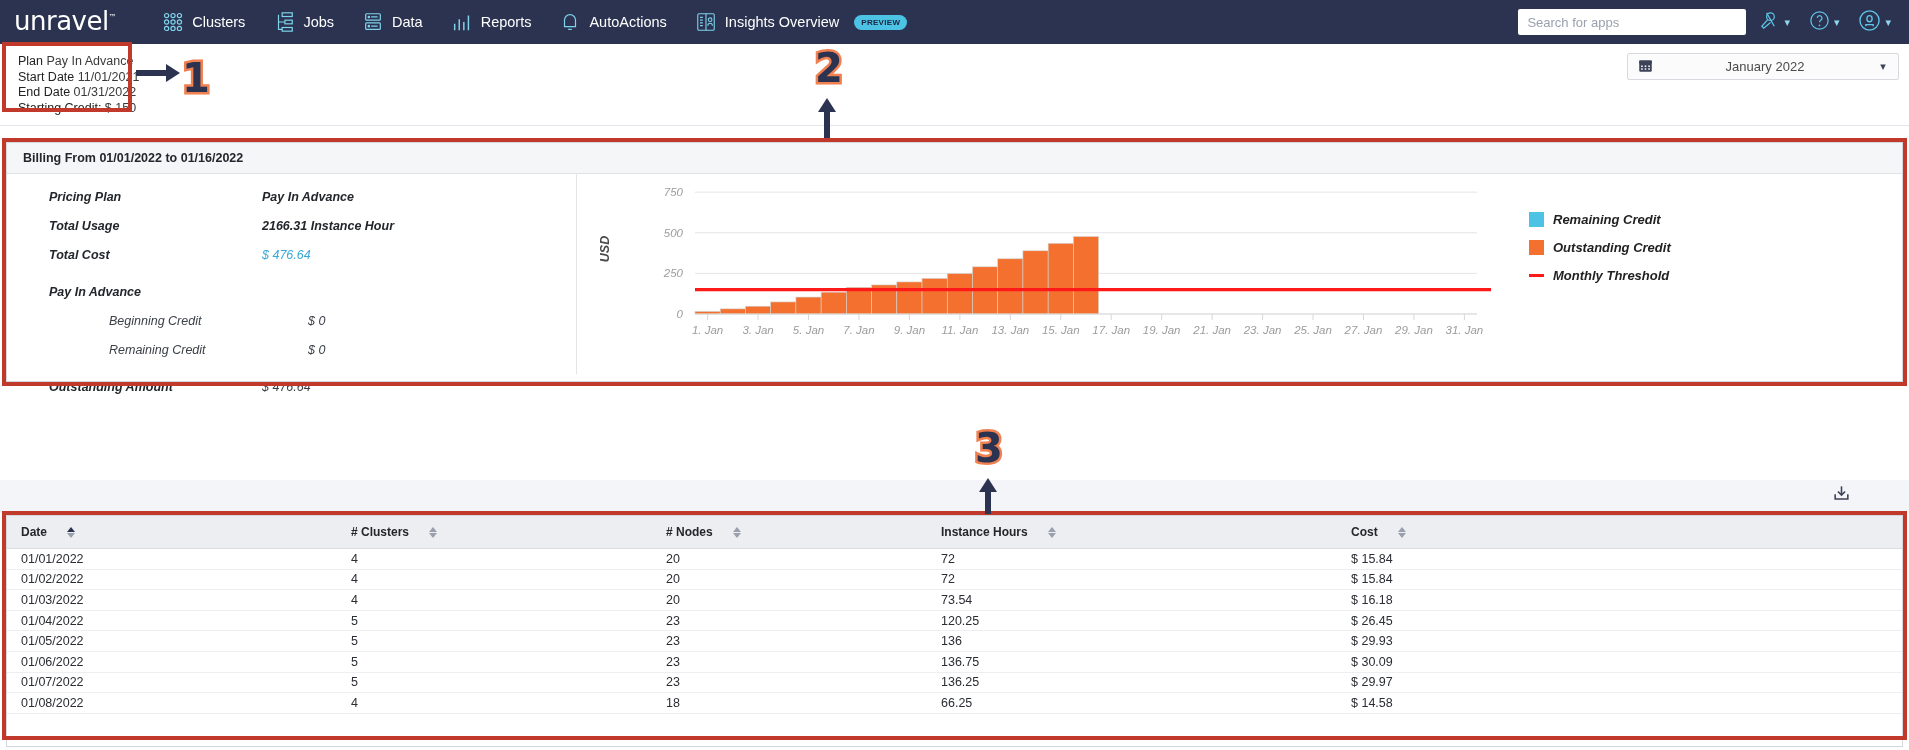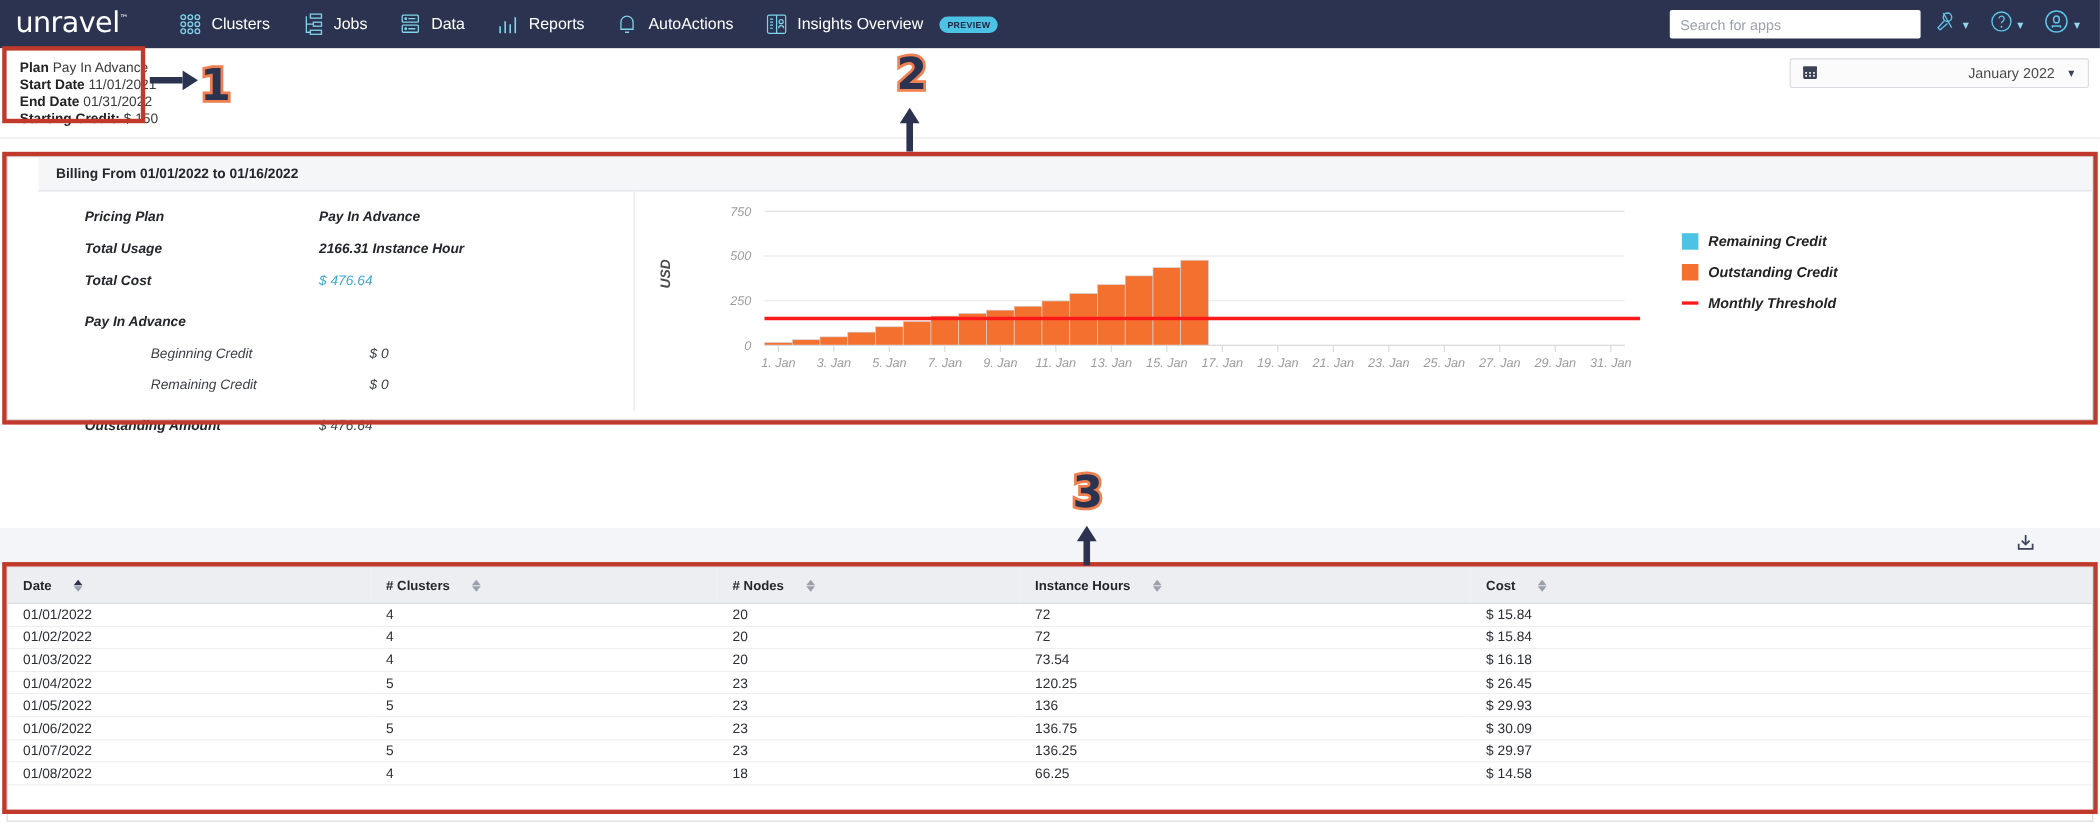--- a/index.html
+++ b/index.html
@@ -53,49 +53,48 @@
   
   .subheader {
     height: 82px; background: #fff; position: relative;
     border-bottom: 1px solid #e3e6ea;
   }
   .plan-box {
     position: absolute; left: 10px; top: 6px;
     font-size: 12.5px; color: #222; line-height: 15.6px;
     padding: 4px 8px;
   }
-  .plan-box b { font-weight: 700; }
+  .plan-box b { font-weight: 400; }
   .plan-box span { color: #3a3a3a; }
 
   .datepicker {
     position: absolute; right: 10px; top: 9px;
     width: 272px; height: 27px; background: #fbfbfc;
     border: 1px solid #d7dade; border-radius: 2px;
     display: flex; align-items: center; cursor: pointer;
   }
   .dp-cal { width: 34px; text-align: center; color: #3c4257; font-size: 14px; }
-  .dp-label { flex: 1; text-align: right; font-size: 13px; color: #4a4a4a; }
+  .dp-label { flex: 1; text-align: center; font-size: 13px; color: #4a4a4a; }
   .dp-caret { width: 30px; text-align: center; color: #3c4257; font-size: 11px; }
 
   
   .anno-box { position: absolute; border: 4px solid #c0392b; pointer-events: none; z-index: 40; }
   .anno-num {
     position: absolute; z-index: 50; font-size: 40px; font-weight: 800;
     color: #2b3350; -webkit-text-stroke: 5px #f08050;
     paint-order: stroke fill; font-family: "DejaVu Sans", sans-serif;
     line-height: 1;
   }
   .anno-arrow { position: absolute; z-index: 50; }
 
   
   .panel {
     position: absolute; left: 6px; top: 142px;
     width: 1897px; height: 240px; background: #fff;
     border: 1px solid #d4d7db;
-    padding-left: 28px;
   }
   .panel-head {
     background: #f5f6f7; border-bottom: 1px solid #e0e3e6;
     padding: 7px 16px; font-size: 12.5px; font-weight: 700;
     color: #23262b; line-height: 16px;
   }
   .panel-body { display: flex; height: 200px; font-style: italic; }
   .detail-col {
     width: 570px; border-right: 1px solid #e2e5e8;
     padding: 16px 0 0 0;

